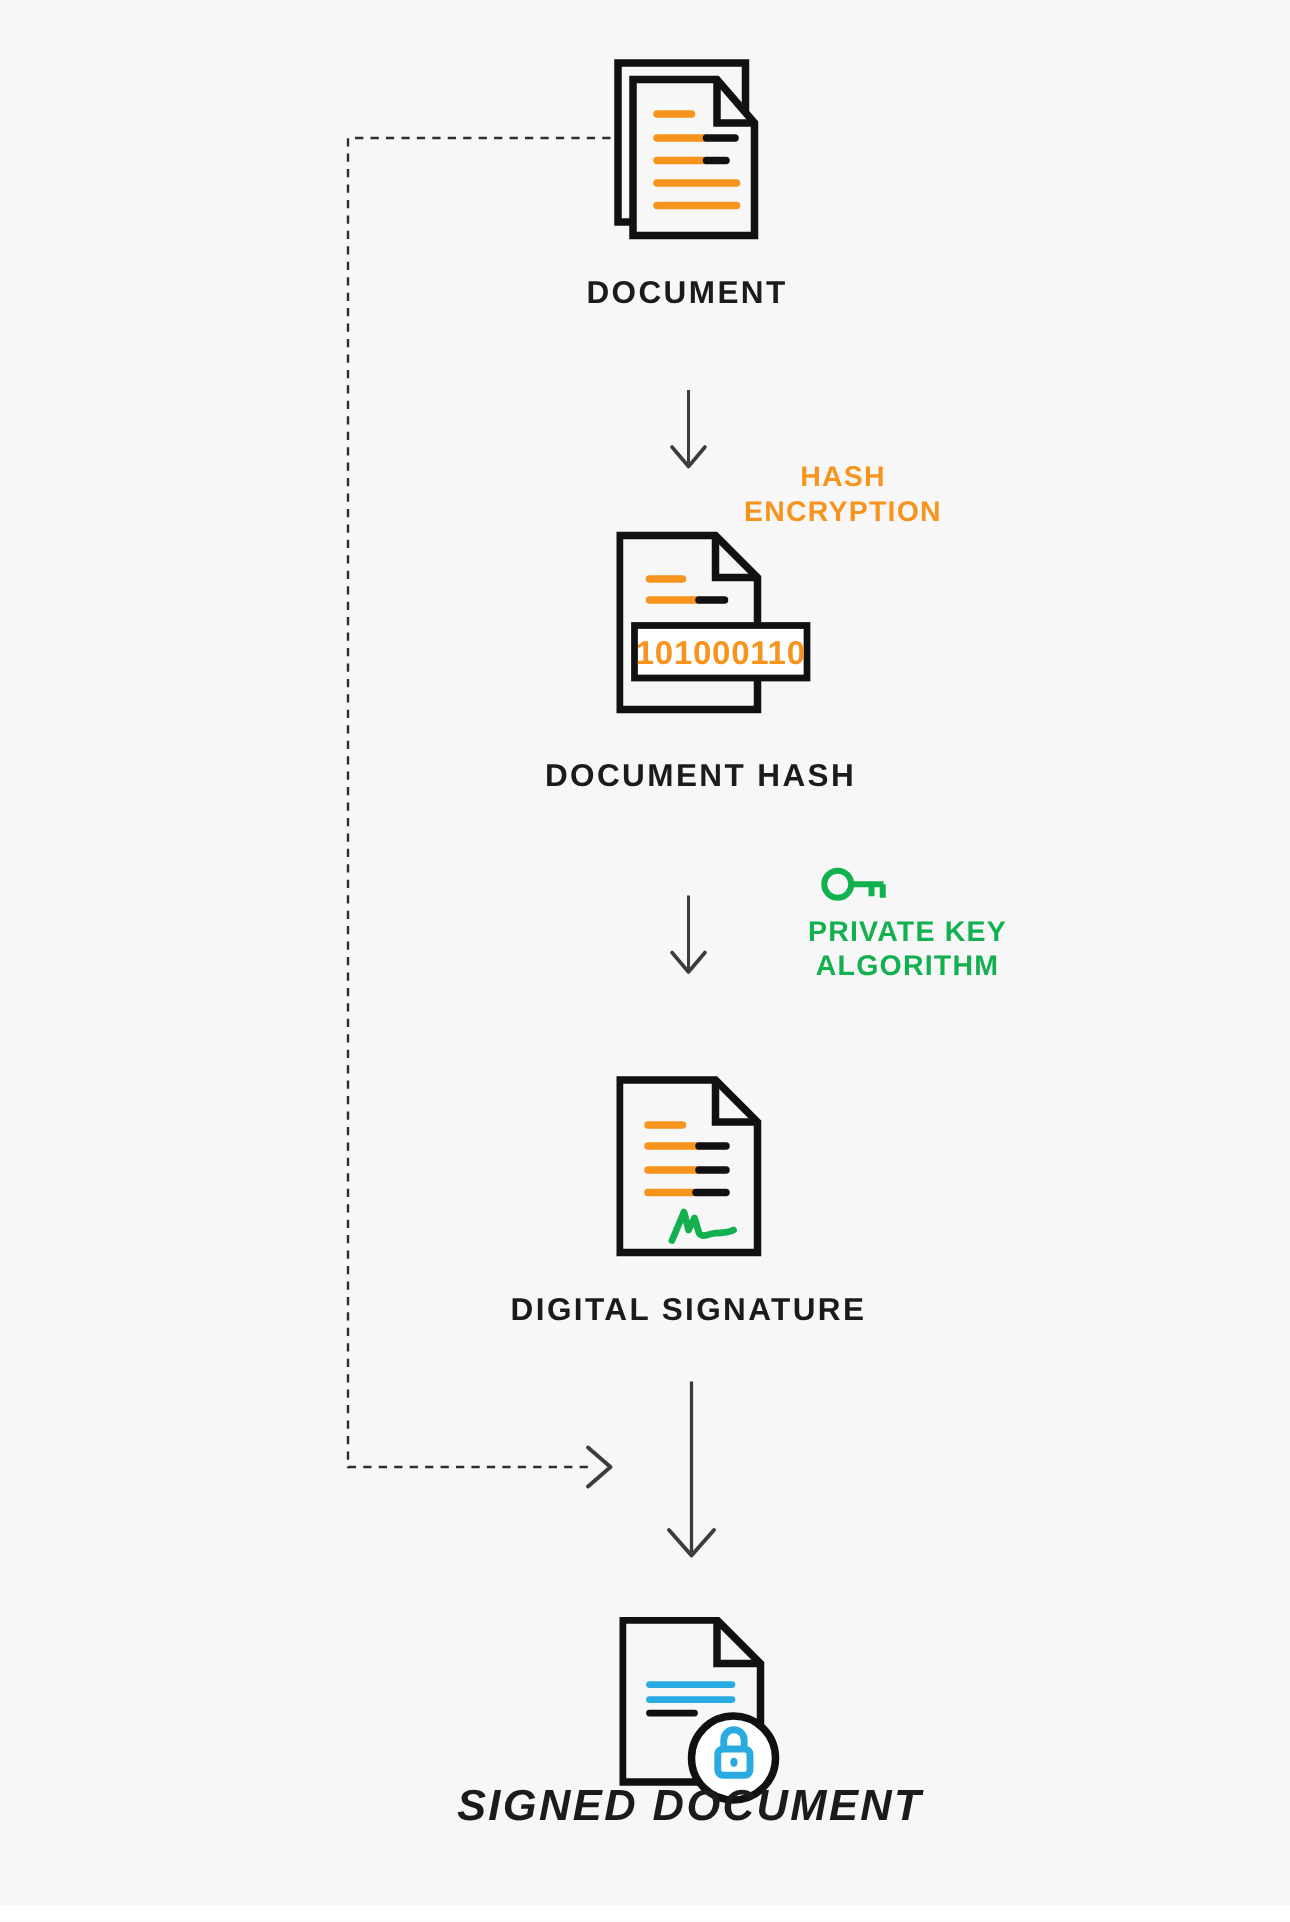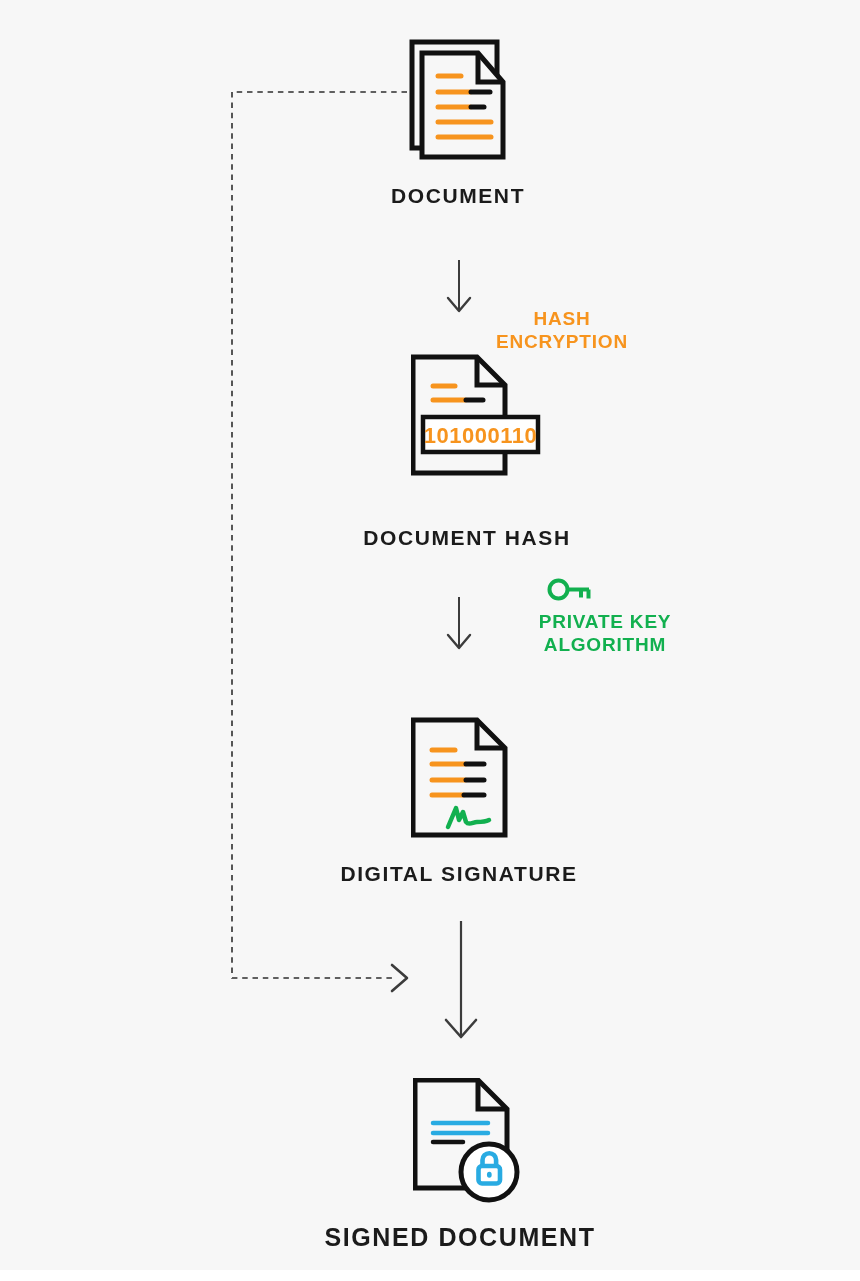--- a/index.html
+++ b/index.html
@@ -59,21 +59,21 @@
 
   <svg class="abs" style="left:411px; top:354px;" width="132" height="123" viewBox="0 0 132 123">
     <path d="M 2,3 L 66,3 L 94,31 L 94,119 L 2,119 Z" fill="#f7f7f7" stroke="#111" stroke-width="5" stroke-linejoin="miter"></path>
     <polyline points="66,3 66,31 94,31" fill="none" stroke="#111" stroke-width="5"></polyline>
     <line x1="22" y1="32" x2="44" y2="32" stroke="#F7941E" stroke-width="5" stroke-linecap="round"></line>
     <line x1="22" y1="46" x2="54" y2="46" stroke="#F7941E" stroke-width="5" stroke-linecap="round"></line>
     <line x1="55" y1="46" x2="72" y2="46" stroke="#111" stroke-width="5" stroke-linecap="round"></line>
     <rect x="12" y="63" width="115" height="35" fill="#ffffff" stroke="#111" stroke-width="4.5"></rect>
     <text x="69.5" y="88.5" text-anchor="middle" font-family="Liberation Sans, sans-serif" font-size="22" font-weight="bold" letter-spacing="0.5" fill="#F7941E">101000110</text>
   </svg>
-  <div class="step-label" style="left:467px; top:506px;margin-top:20px;">DOCUMENT HASH</div>
+  <div class="step-label" style="left:467px; top:506px;">DOCUMENT HASH</div>
 
   <svg class="abs" style="left:547px; top:575px;" width="46" height="30" viewBox="0 0 46 30">
     <circle cx="11.5" cy="14.5" r="9" fill="none" stroke="#12B04F" stroke-width="4"></circle>
     <line x1="20.5" y1="14.5" x2="42" y2="14.5" stroke="#12B04F" stroke-width="4"></line>
     <line x1="34" y1="14.5" x2="34" y2="22.5" stroke="#12B04F" stroke-width="4"></line>
     <line x1="41.5" y1="14.5" x2="41.5" y2="23.5" stroke="#12B04F" stroke-width="4"></line>
   </svg>
   <svg class="abs" style="left:446px; top:596px;" width="28" height="58" viewBox="0 0 28 58">
     <line x1="13" y1="1" x2="13" y2="50" stroke="#3c3c3c" stroke-width="2"></line>
     <polyline points="2,39 13,52 24,39" fill="none" stroke="#3c3c3c" stroke-width="2.4" stroke-linecap="round" stroke-linejoin="round"></polyline>
@@ -106,15 +106,15 @@
     <path d="M 2,2 L 65,2 L 94,31 L 94,110 L 2,110 Z" fill="#f7f7f7" stroke="#111" stroke-width="5" stroke-linejoin="miter"></path>
     <polyline points="65,2 65,31 94,31" fill="none" stroke="#111" stroke-width="5"></polyline>
     <line x1="20" y1="45" x2="75" y2="45" stroke="#29ABE2" stroke-width="4.5" stroke-linecap="round"></line>
     <line x1="20" y1="55" x2="75" y2="55" stroke="#29ABE2" stroke-width="4.5" stroke-linecap="round"></line>
     <line x1="20" y1="64" x2="50" y2="64" stroke="#111" stroke-width="4.5" stroke-linecap="round"></line>
     <circle cx="76" cy="94" r="28" fill="#ffffff" stroke="#111" stroke-width="5"></circle>
     <path d="M 69.5,88 L 69.5,82 A 6.8,6.8 0 0 1 83.1,82 L 83.1,88" fill="none" stroke="#29ABE2" stroke-width="4.6"></path>
     <rect x="65.5" y="88" width="21.5" height="17.5" rx="3.5" fill="none" stroke="#29ABE2" stroke-width="4.6"></rect>
     <ellipse cx="76.3" cy="96.8" rx="2.4" ry="3" fill="#29ABE2"></ellipse>
   </svg>
-  <div class="step-label" style="left:460px; top:1223px; font-size:25px;">SIGNED DOCUMENT</div>
+  <div class="step-label" style="left:460px; top:1188px; font-size:29px;font-style:italic;">SIGNED DOCUMENT</div>
 
 </div>
 
 </body></html>

